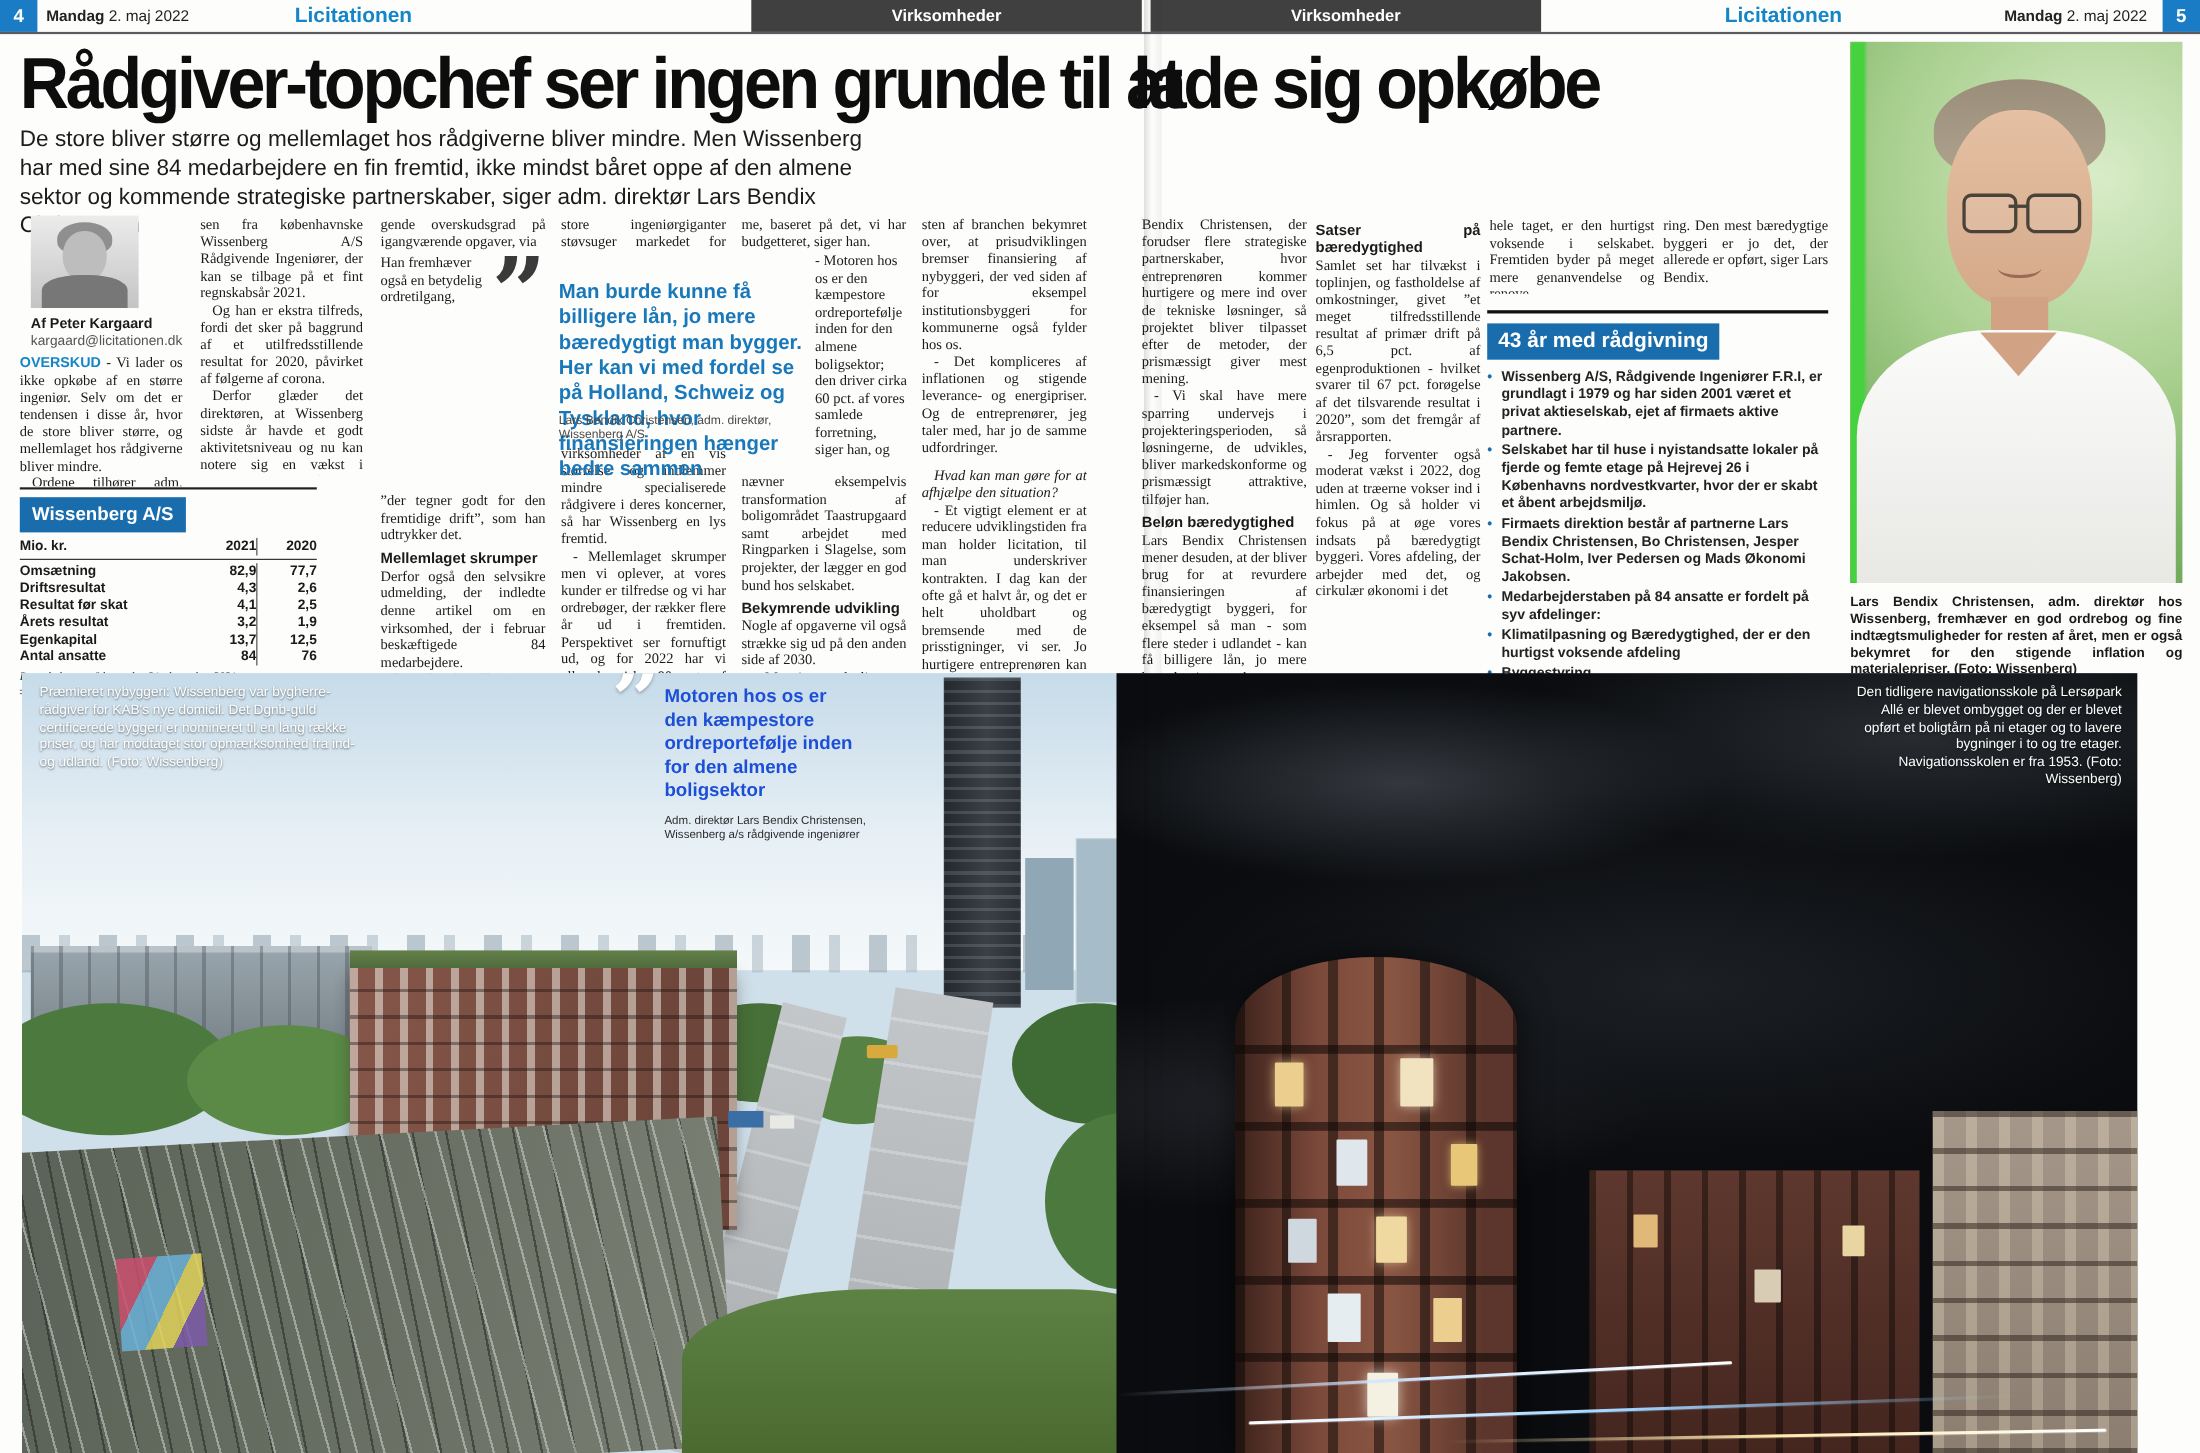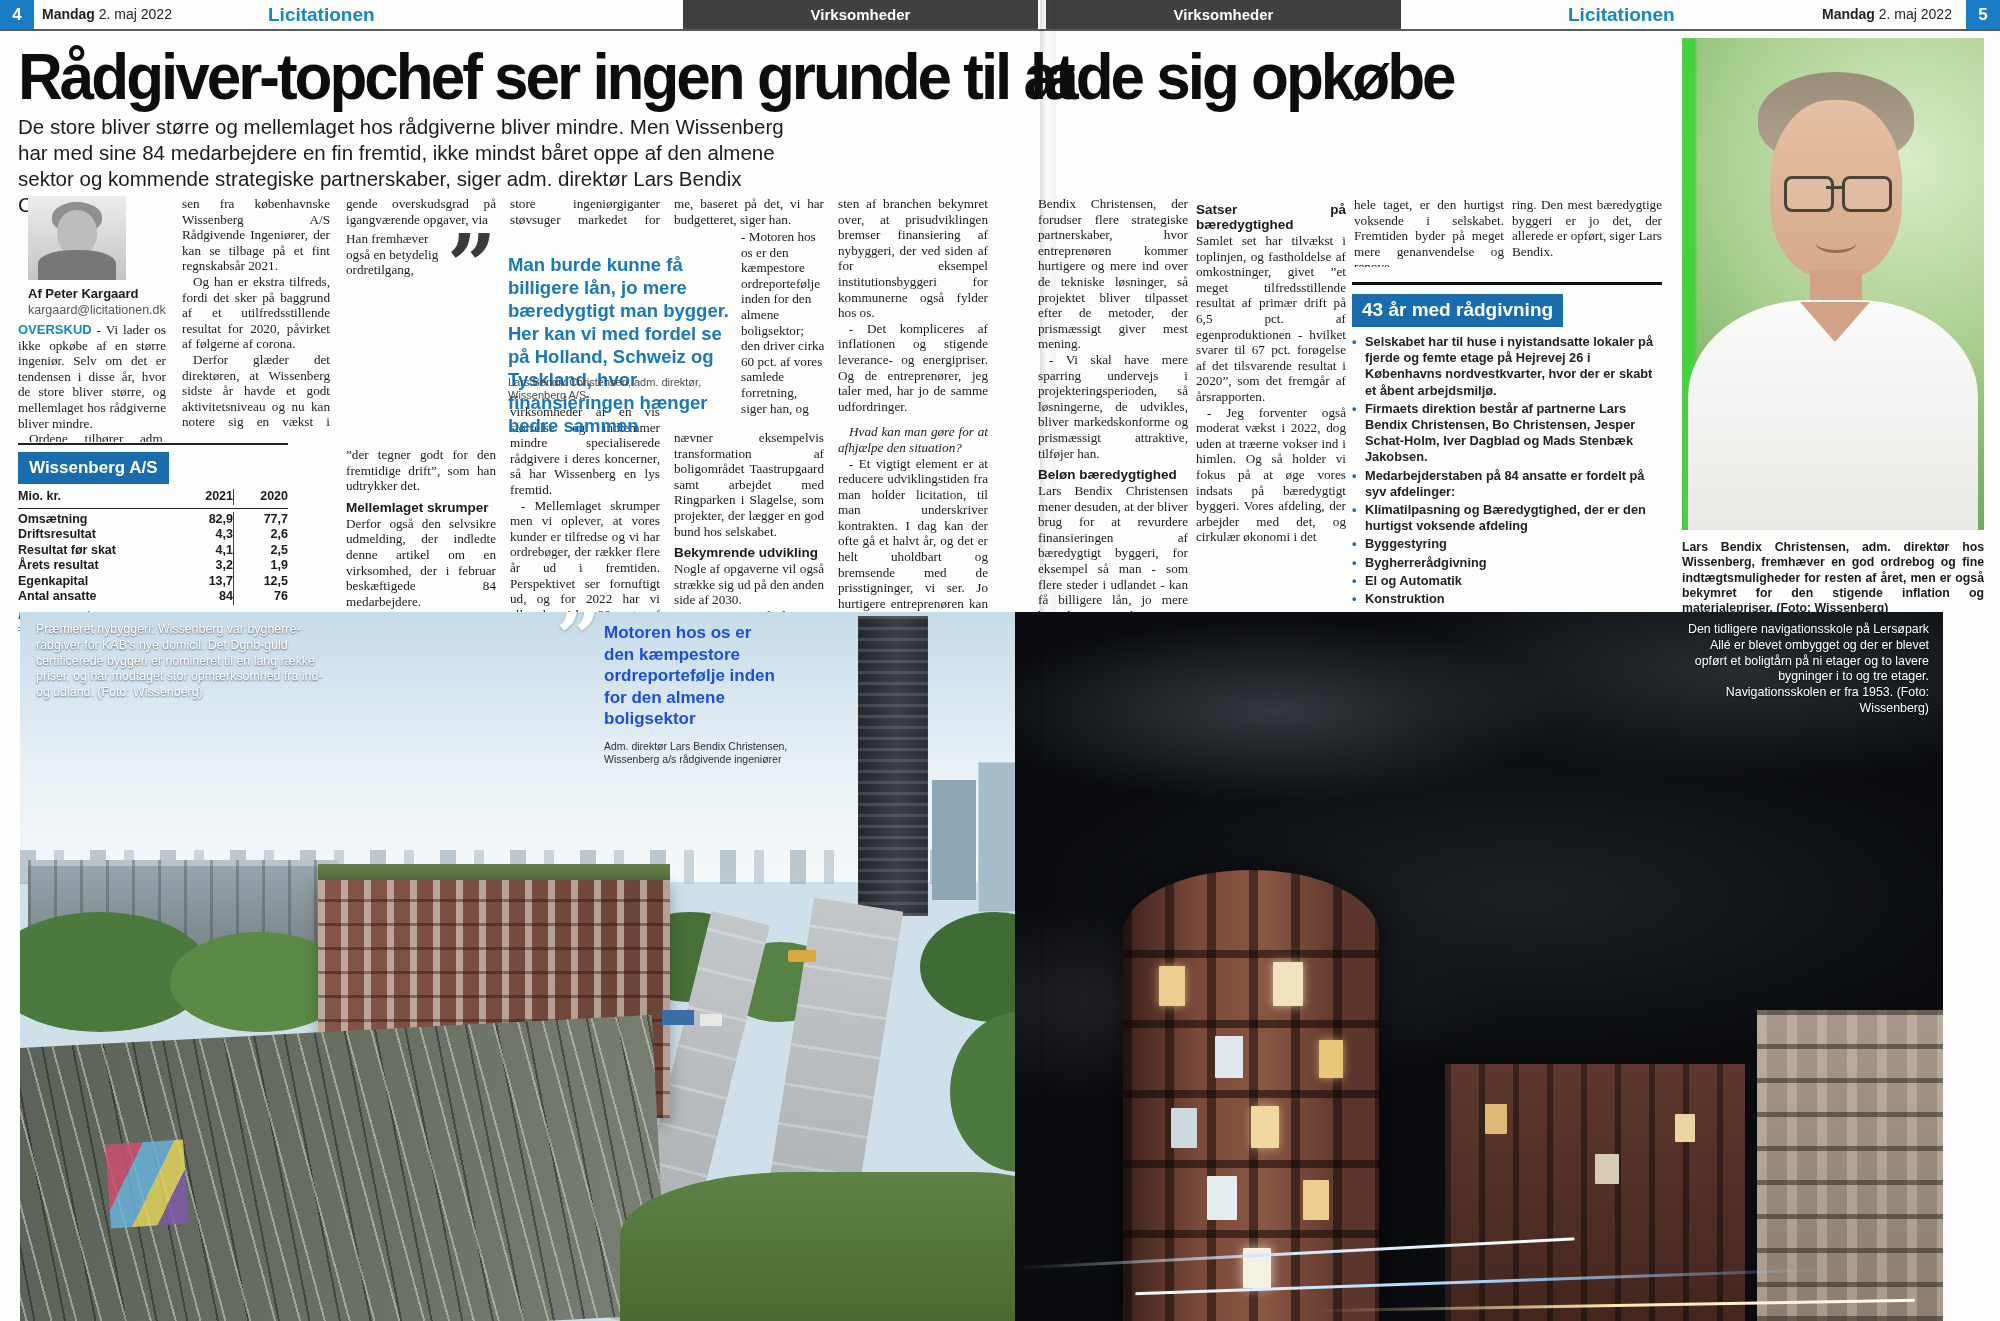--- a/index.html
+++ b/index.html
@@ -290,22 +290,23 @@
   <div class="abs col c9">
     <p>hele taget, er den hurtigst voksende i selskabet. Fremtiden byder på meget mere genanvendelse og renove-</p>
   </div>
   <div class="abs col c10">
     <p>ring. Den mest bæredygtige byggeri er jo det, der allerede er opført, siger Lars Bendix.</p>
   </div>
 
   <div class="abs factbox">
     <div class="fb-title">43 år med rådgivning</div>
     <ul>
+      <li>Wissenberg A/S, Rådgivende Ingeniører F.R.I, er grundlagt i 1979 og har siden 2001 været et privat aktieselskab, ejet af firmaets aktive partnere.</li>
       <li>Selskabet har til huse i nyistandsatte lokaler på fjerde og femte etage på Hejrevej 26 i Københavns nordvestkvarter, hvor der er skabt et åbent arbejdsmiljø.</li>
-      <li>Firmaets direktion består af partnerne Lars Bendix Christensen, Bo Christensen, Jesper Schat-Holm, Iver Dagblad og Mads Stenbæk Jakobsen.</li>
+      <li>Firmaets direktion består af partnerne Lars Bendix Christensen, Bo Christensen, Jesper Schat-Holm, Iver Pedersen og Mads Økonomi Jakobsen.</li>
       <li>Medarbejderstaben på 84 ansatte er fordelt på syv afdelinger:</li>
       <li>Klimatilpasning og Bæredygtighed, der er den hurtigst voksende afdeling</li>
       <li>Byggestyring</li>
       <li>Bygherrerådgivning</li>
       <li>El og Automatik</li>
       <li>Konstruktion</li>
       <li>VVS og Energi</li>
       <li>Økonomi og Salg</li>
     </ul>
   </div>

